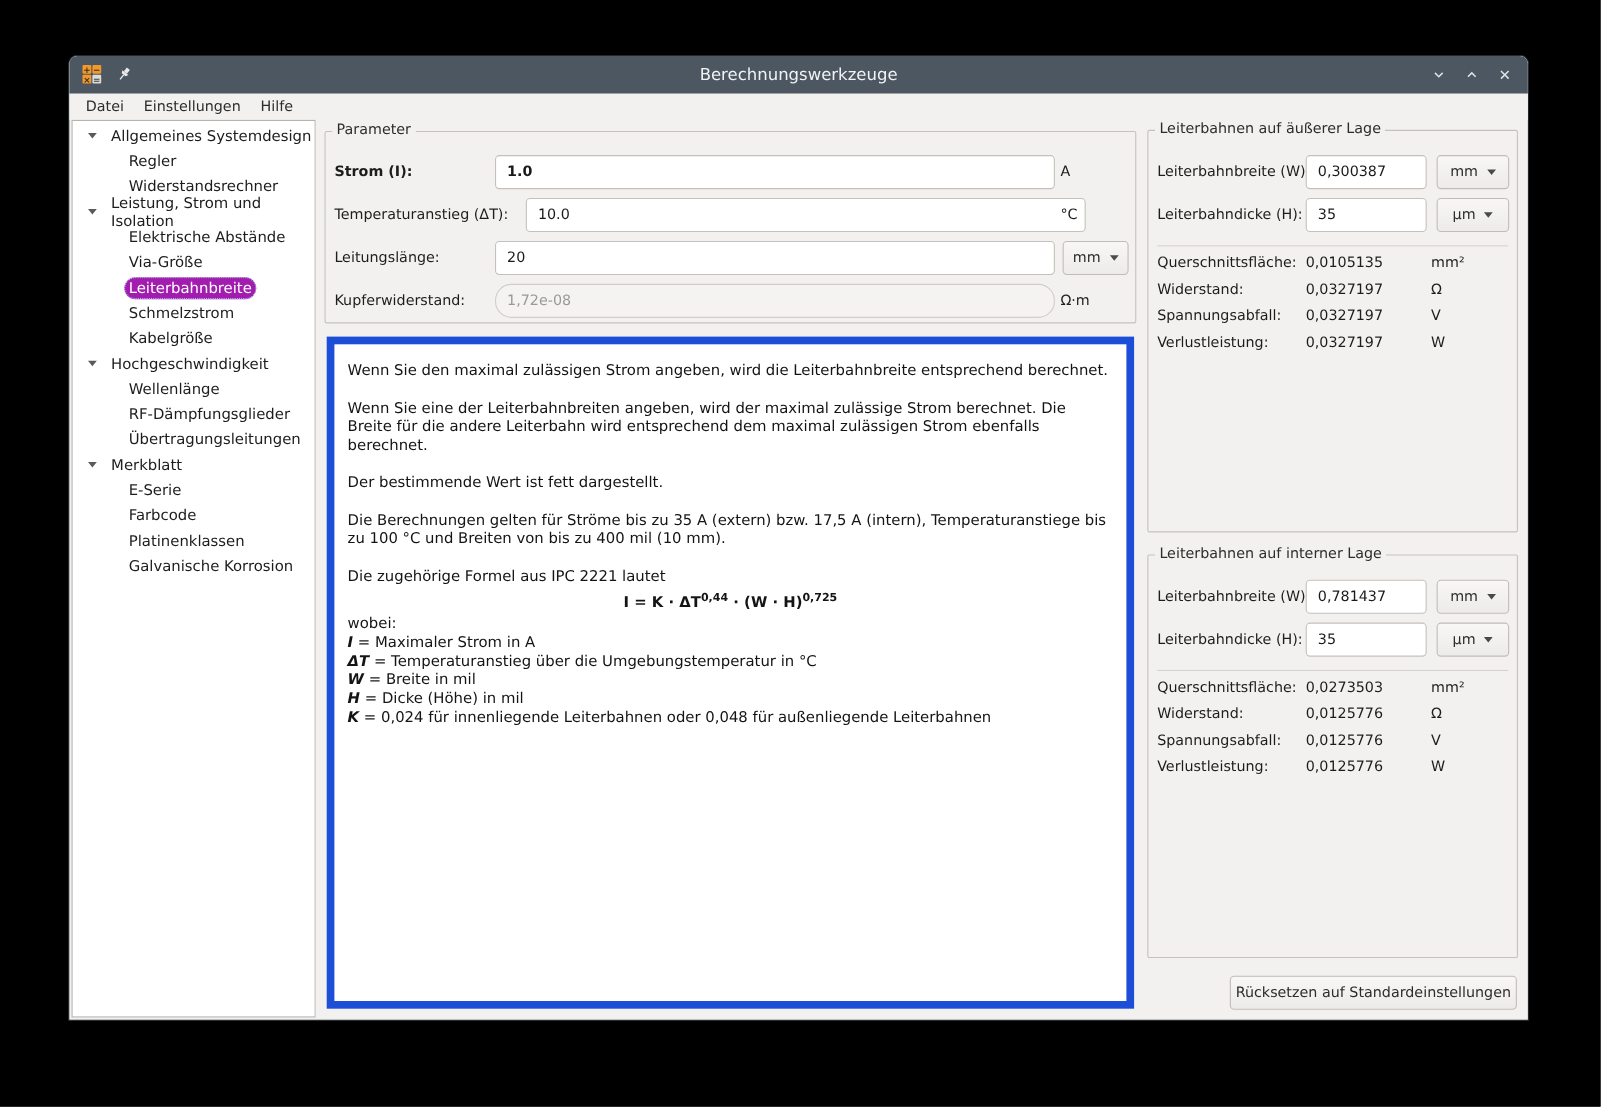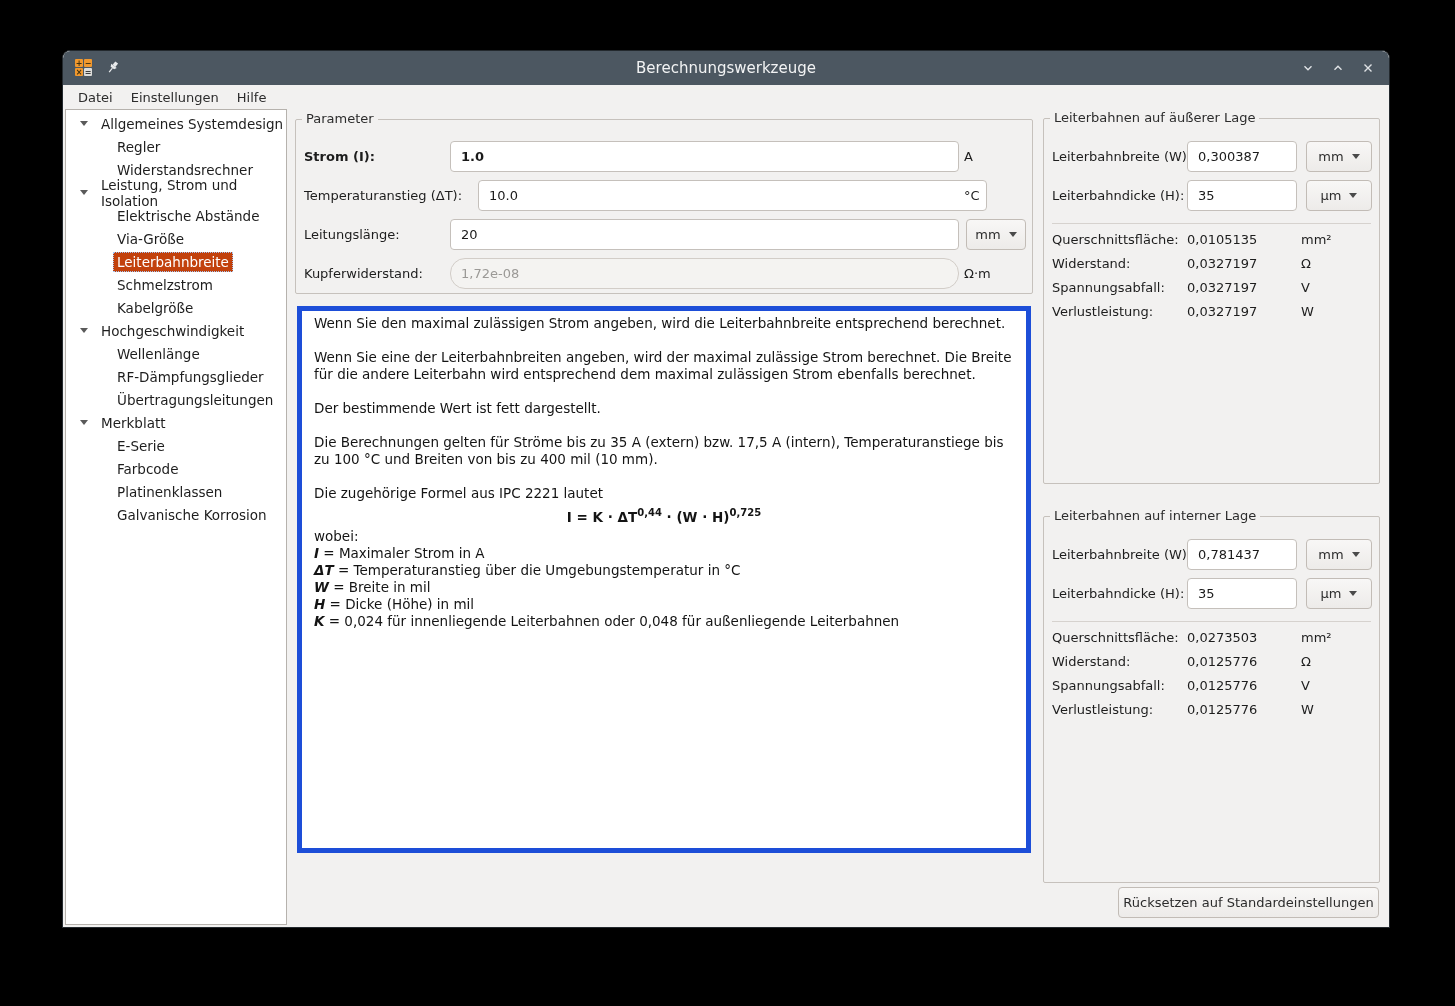--- a/index.html
+++ b/index.html
@@ -36,22 +36,22 @@
              padding-top:2px; }
   .main { flex:1; position:relative; background:#f2f1f0; }
 
   
   .tree-row { height:23px; display:flex; align-items:center; font-size:13.5px; color:#1d1d1d; }
   .tree-row .tri { width:0; height:0; border-left:4px solid transparent;
                    border-right:4px solid transparent; border-top:5px solid #5a5a5a;
                    margin-left:14px; }
   .tree-row .plabel { margin-left:13px; }
   .tree-row .clabel { margin-left:47px; padding:2px 4px; }
-  .tree-row .selected { background:#c2410c; color:#ffffff; outline:1px dotted #a5c6f2;
-                        outline-offset:-1px; border-radius:0; }
+  .tree-row .selected { background:#a21caf; color:#ffffff; outline:1px dotted #a5c6f2;
+                        outline-offset:-1px; border-radius:10px; }
 
   
   .groupbox { position:absolute; border:1px solid #c6c1bc; border-radius:2px; }
   .group-title { position:absolute; top:-9px; left:6px; background:#f2f1f0; padding:0 4px;
                  font-size:13px; color:#2c2c2c; white-space:nowrap; }
 
   
   .prow { position:absolute; left:0; right:0; height:31px; }
   .prow .plab { position:absolute; left:8px; top:0; line-height:31px; font-size:13px; color:#1d1d1d; }
   .prow .plab.bold { font-weight:bold; }
@@ -61,22 +61,22 @@
   .field.bold { font-weight:bold; }
   .field.disabled { background:#f4f3f1; color:#9b9996; border-color:#d2cdc8; }
   .unit { position:absolute; line-height:31px; font-size:13px; color:#1d1d1d; }
   .unit-btn { position:absolute; height:31px; background:linear-gradient(#f8f7f6,#edebe9);
               border:1px solid #c2bcb6; border-radius:4px; display:flex; align-items:center;
               justify-content:center; gap:8px; font-size:13px; color:#2c2c2c; cursor:default; }
   .unit-btn .dn { width:0; height:0; border-left:4px solid transparent;
                   border-right:4px solid transparent; border-top:5px solid #4a4a4a; }
 
   
-  .info { position:absolute; left:10px; top:197px; width:734px; height:547px;
-          background:#ffffff; border:5px solid #1d4ed8; padding:4px 12px;
+  .info { position:absolute; left:10px; top:197px; width:734px; height:611px;
+          background:#ffffff; border:7px solid #1d4ed8; padding:16px 12px;
           font-size:13.5px; color:#141414; line-height:17px; overflow:hidden; }
   .info p { margin-bottom:17px; }
   .formula-line { text-align:center; font-weight:bold; margin:2px 0 2px 0; }
   .formula-line sup { font-size:10px; }
   .def-line { line-height:17px; }
   .def-line .sym { font-weight:bold; font-style:italic; }
 
   
   .sep { position:absolute; left:8px; right:8px; top:104px; border-top:1px solid #d6d2ce; }
   .rrow { position:absolute; left:0; right:0; height:16px; font-size:13px; color:#1d1d1d; }
@@ -279,21 +279,21 @@
             <span class="rval">0,0327197</span>
             <span class="runit">V</span>
         </div>
         <div class="rrow" style="top:185px;">
           <span class="rlab">Verlustleistung:</span>
             <span class="rval">0,0327197</span>
             <span class="runit">W</span>
         </div>
       </div>
 
-      <div class="groupbox" style="left:756px; top:407px; width:337px; height:367px;">
+      <div class="groupbox" style="left:756px; top:395px; width:337px; height:367px;">
         <span class="group-title">Leiterbahnen auf interner Lage</span>
         <div class="prow" style="top:22px;">
           <span class="plab">Leiterbahnbreite (W):</span>
           <input class="field" style="left: 143px; width: 110px;" value="0,781437">
           <div class="unit-btn" style="left:262px; width:66px;">
             <span>mm</span>
             <span class="dn"></span>
           </div>
         </div>
         <div class="prow" style="top:61px;">

